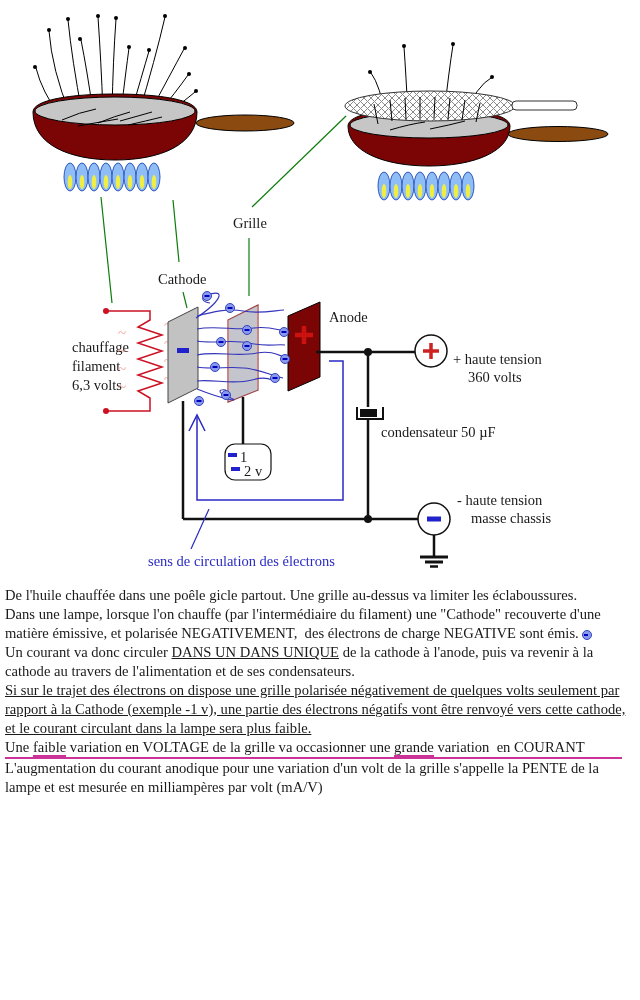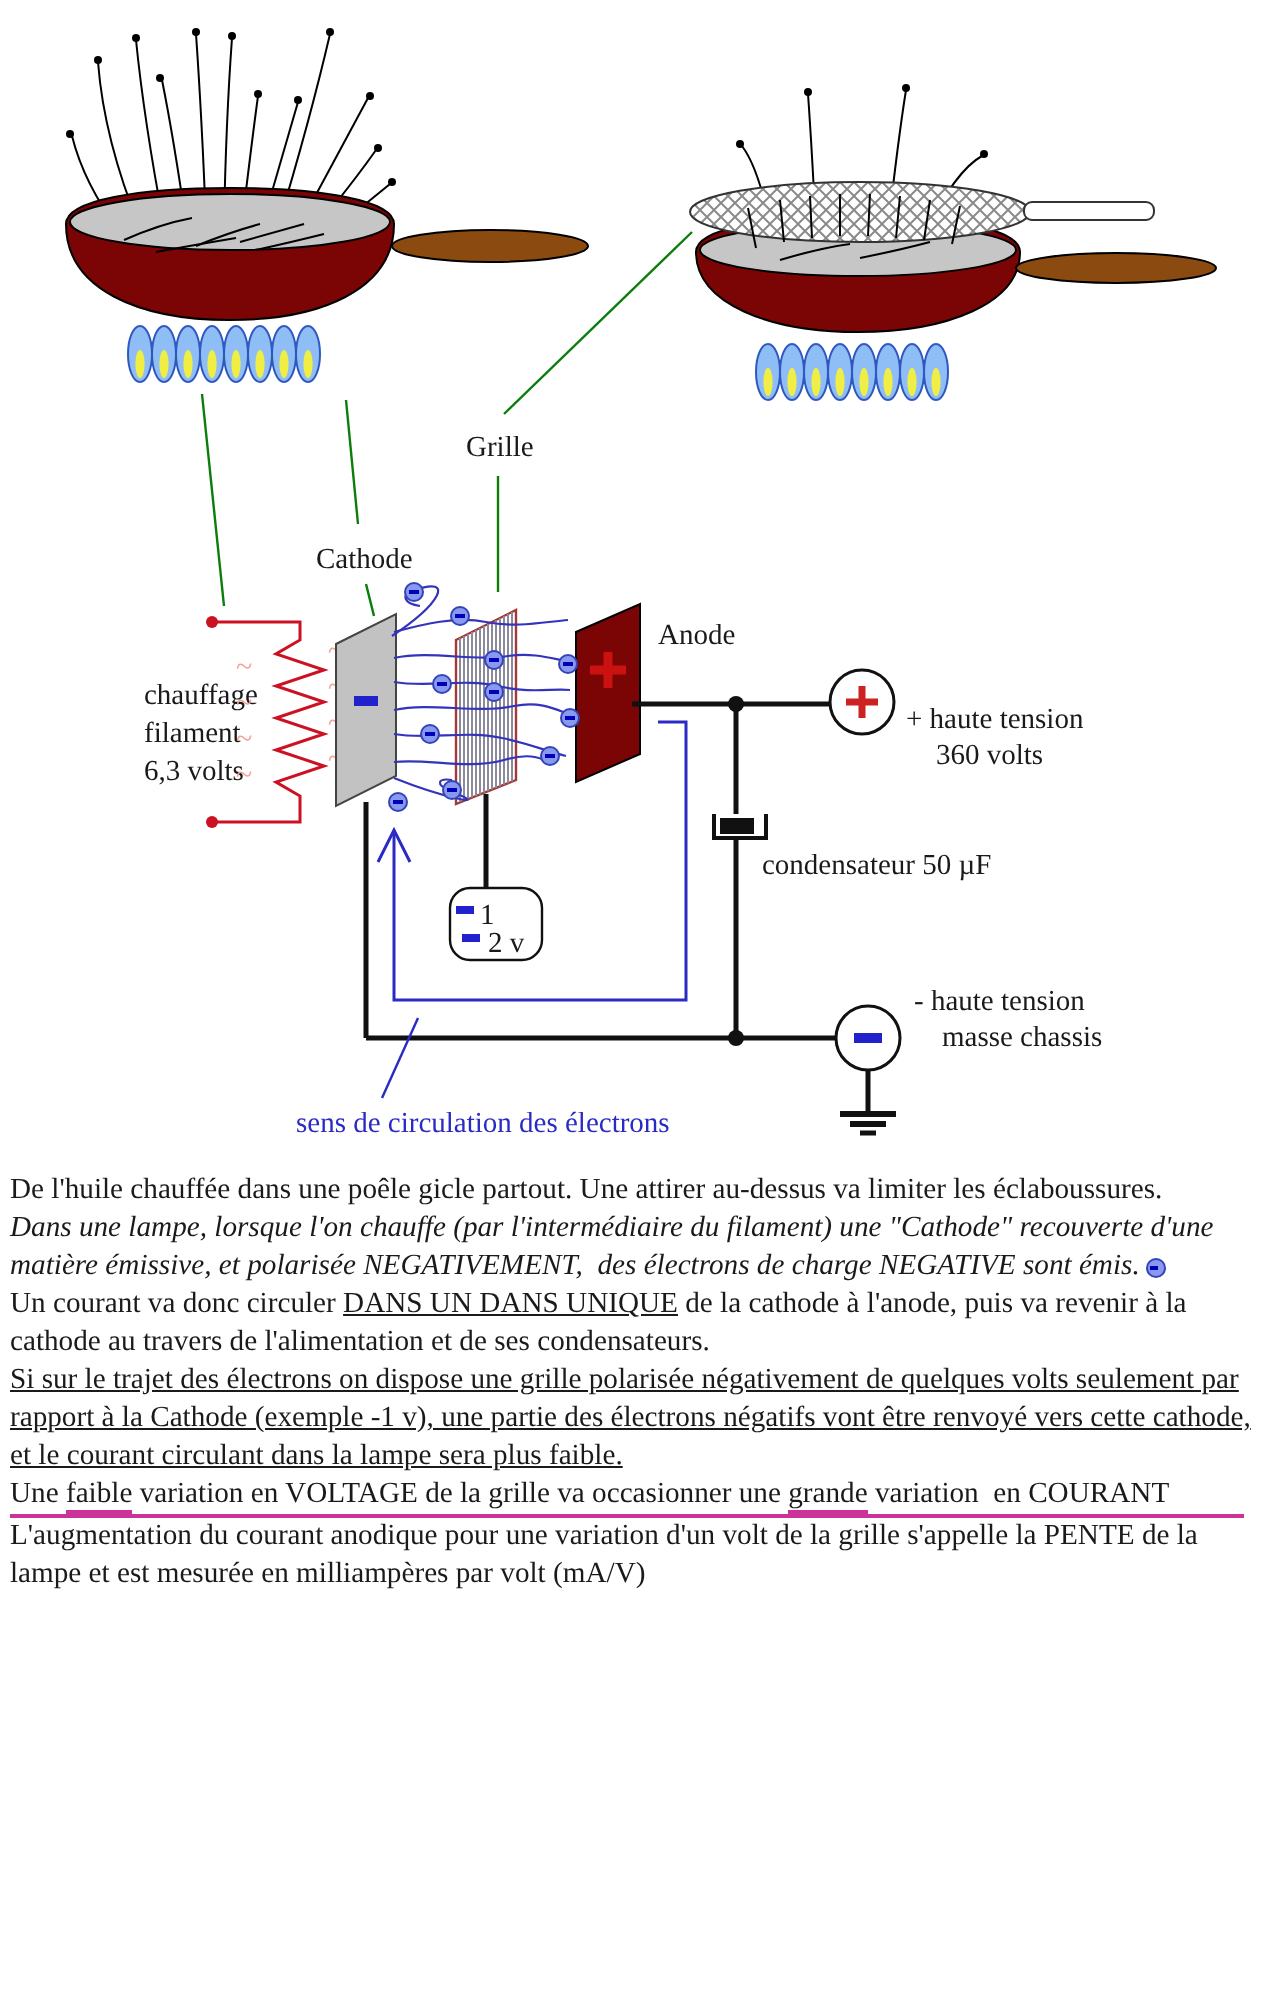--- a/index.html
+++ b/index.html
@@ -4,21 +4,21 @@
 <style>
   html,body{margin:0;padding:0;background:#ffffff;}
   body{width:640px;height:1000px;font-family:"Liberation Serif",serif;color:#1a1a1a;}
   .diagram-wrap{width:520px;height:586px;}
   svg text{font-family:"Liberation Serif",serif;font-size:14.5px;fill:#1a1a1a;}
   svg text.blue{fill:#2a2ac4;}
   svg text.heat{fill:#f2a39b;font-size:15px;}
   .text-block{padding:0 6px 0 5px;font-size:14.6px;line-height:19px;}
   .text-block p{margin:0;}
   .p1{margin:6px 0 20px 0;}
-  .p2{margin:0 0 20px 0;font-style:italic;}
+  .p2{margin:0 0 20px 0;}
   .p3{margin:0 0 21px 0;}
   .p4{margin:0 0 17px 0;}
   .p5{margin:0 0 9px 0;}
   .p6{margin:0;text-decoration:underline;}
   .p6b{margin:0 0 25px 0;}
   .p7{margin:0 0 3px 0;}
   .p8{margin:5px 0 0 0;}
   .u-black{text-decoration:underline;}
   .u-pink{border-bottom:2px solid #cc3399;}
   .pink-rule{height:2px;background:#cc3399;margin:0 12px 0 0;}
@@ -282,20 +282,20 @@
   <g stroke="#2a2ac4" stroke-width="1.5" fill="none">
     <path d="M329,361 L343,361 L343,500 L197,500 L197,417"></path>
     <path d="M189,431 L197,415 L205,431"></path>
     <line x1="191" y1="549" x2="209" y2="509" stroke-width="1.2"></line>
   </g>
   <text class="blue" x="148" y="566">sens de circulation des électrons</text>
 </svg>
 </div>
 
 <div class="text-block">
-  <p class="p1"><span>De l'huile chauffée dans une poêle gicle partout. Une attirer au-dessus va limiter les éclaboussures.</span></p>
+  <p class="p1"><span>De l'huile chauffée dans une poêle gicle partout. Une grille au-dessus va limiter les éclaboussures.</span></p>
   <p class="p2"><span>Dans une lampe, lorsque l'on chauffe (par l'intermédiaire du filament) une "Cathode" recouverte d'une matière émissive, et polarisée NEGATIVEMENT,&nbsp; des électrons de charge NEGATIVE sont émis.</span><span class="electron-dot"></span></p>
   <p class="p4"><span>Un courant va donc circuler </span><span class="u-black">DANS UN DANS UNIQUE</span><span> de la cathode à l'anode, puis va revenir à la cathode au travers de l'alimentation et de ses condensateurs.</span></p>
   <p class="p6"><span>Si sur le trajet des électrons on dispose une grille polarisée négativement de quelques volts seulement par rapport à la Cathode (exemple -1 v), une partie des électrons négatifs vont être renvoyé vers cette cathode, et le courant circulant dans la lampe sera plus faible.</span></p>
   <p class="p7"><span>Une </span><span class="u-pink">faible</span><span> variation en VOLTAGE de la grille va occasionner une </span><span class="u-pink">grande</span><span> variation&nbsp; en COURANT</span></p>
   <div class="pink-rule"></div>
   <p class="p8"><span>L'augmentation du courant anodique pour une variation d'un volt de la grille s'appelle la PENTE de la lampe et est mesurée en milliampères par volt (mA/V)</span></p>
 </div>
 
 </body></html>

